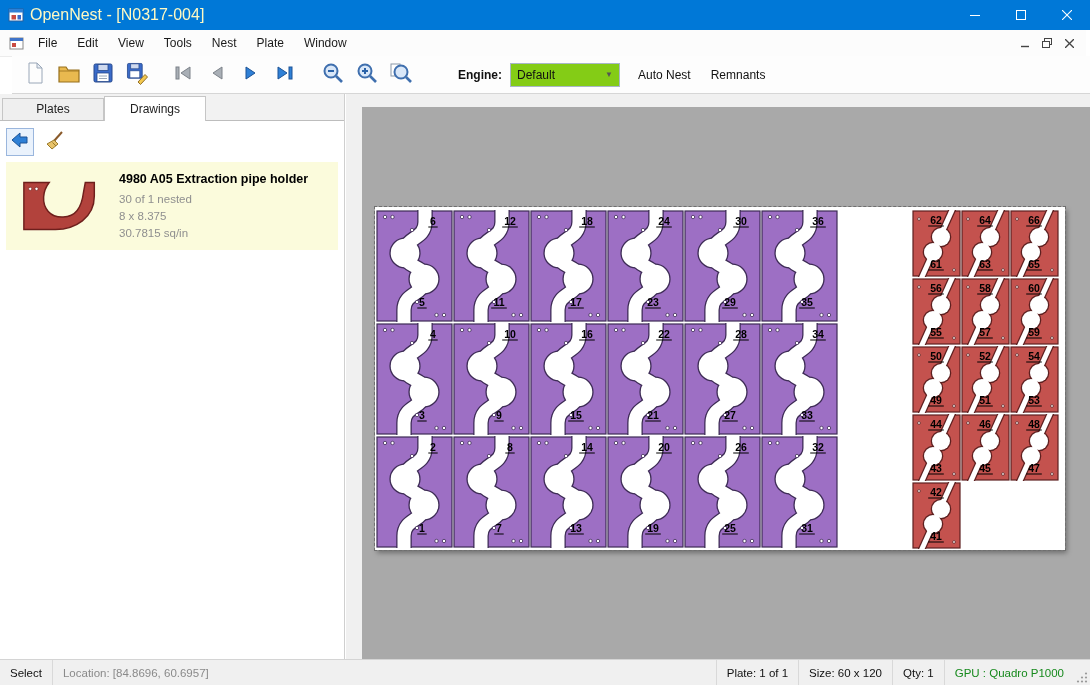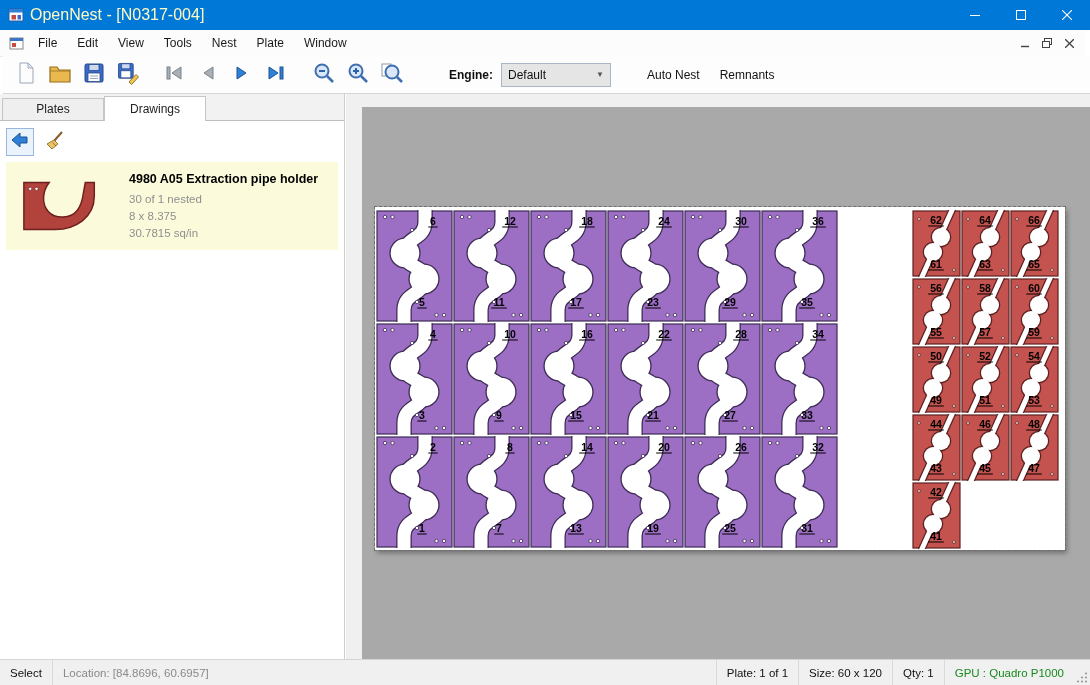--- a/index.html
+++ b/index.html
@@ -14,39 +14,39 @@
   .cap-btn{width:46px;height:30px;display:flex;align-items:center;justify-content:center;}
 
   
   .menubar{position:absolute;left:0;top:30px;right:4px;height:26px;background:#fcfcfc;display:flex;align-items:center;border-bottom:1px solid #ececec;}
   .mdi-doc-icon{margin:0 4px 0 9px;display:flex;}
   .menu-item{font-size:12px;color:#1a1a1a;padding:5px 10px;cursor:default;}
   .mdi-group{margin-left:auto;display:flex;align-items:center;padding-right:6px;}
   .mdi-btn{width:22px;height:20px;display:flex;align-items:center;justify-content:center;}
 
   
-  .toolbar{position:absolute;left:3px;top:56px;right:0;height:37px;background:#fdfdfd;border-bottom:1px solid #d6d6d6;display:flex;align-items:center;padding-left:8px;}
+  .toolbar{position:absolute;left:12px;top:56px;right:0;height:37px;background:#fdfdfd;border-bottom:1px solid #d6d6d6;display:flex;align-items:center;padding-left:8px;}
   .tb-btn{width:30px;height:30px;display:flex;align-items:center;justify-content:center;margin-right:4px;border-radius:2px;}
   .gap14{margin-right:16px;}
   .gap16{margin-right:18px;}
   .gap36{margin-right:34px;}
   .engine-label{font-size:12px;font-weight:bold;color:#111;margin:0 8px 0 8px;}
-  .combo{width:96px;height:22px;border:1px solid #a8b6c8;background:#e5e5e5;display:flex;align-items:center;padding:0 6px;font-size:12px;color:#111;margin-right:26px;}
+  .combo{width:96px;height:22px;border:1px solid #a8b6c8;background:#84cc16;display:flex;align-items:center;padding:0 6px;font-size:12px;color:#111;margin-right:8px;}
   .combo-arrow{margin-left:auto;font-size:8px;color:#555;}
   .tb-label{font-size:12px;color:#111;padding:6px 10px;border-radius:2px;}
 
   
   .left-panel{position:absolute;left:0;top:94px;width:345px;bottom:25px;background:#fff;border-right:1px solid #cfcfcf;box-sizing:border-box;}
   .tabstrip{height:26px;background:#f2f2f2;display:flex;align-items:flex-end;padding-left:2px;border-bottom:1px solid #bdbdbd;}
   .tab{width:100px;text-align:center;font-size:12px;color:#222;background:#efefef;border:1px solid #c6c6c6;border-bottom:none;padding:3px 0 4px 0;margin-top:3px;}
   .tab.active{background:#fff;padding:5px 0 5px 0;margin-top:4px;margin-bottom:-1px;z-index:2;position:relative;}
   .panel-tools{height:34px;display:flex;align-items:center;gap:7px;padding:4px 6px 2px 6px;}
   .ptool{width:28px;height:28px;display:flex;align-items:center;justify-content:center;border:1px solid transparent;box-sizing:border-box;}
   .ptool.framed{border:1px solid #9ab6dd;background:#eaf2fc;}
-  .part-item{margin:1px 6px 13px 6px;background:#fbfbdc;display:flex;gap:21px;padding:8px 6px;}
+  .part-item{margin:1px 6px 13px 6px;background:#fbfbdc;display:flex;gap:11px;padding:8px 6px;}
   .thumb{width:96px;min-width:96px;display:flex;align-items:center;justify-content:center;}
   .part-text{padding-top:2px;}
   .part-title{font-weight:bold;font-size:12.5px;color:#000;margin-bottom:5px;}
   .part-meta{font-size:11.5px;color:#8f8f8f;line-height:17px;}
 
   
   .canvas{position:absolute;left:346px;top:94px;right:0;bottom:25px;background:#f0f0f0;}
   .canvas-inner{position:absolute;left:16px;top:13px;right:0;bottom:0;background:#a9a9a9;overflow:hidden;}
   .plate{position:absolute;left:13px;top:100px;width:690px;height:343px;background:#fff;outline:1px dashed #6f6f6f;box-shadow:2px 3px 5px rgba(0,0,0,.35);}
   .purple-grid{position:absolute;left:1px;top:3px;display:grid;grid-template-columns:repeat(6,77px);grid-template-rows:repeat(3,112px);row-gap:1px;}

